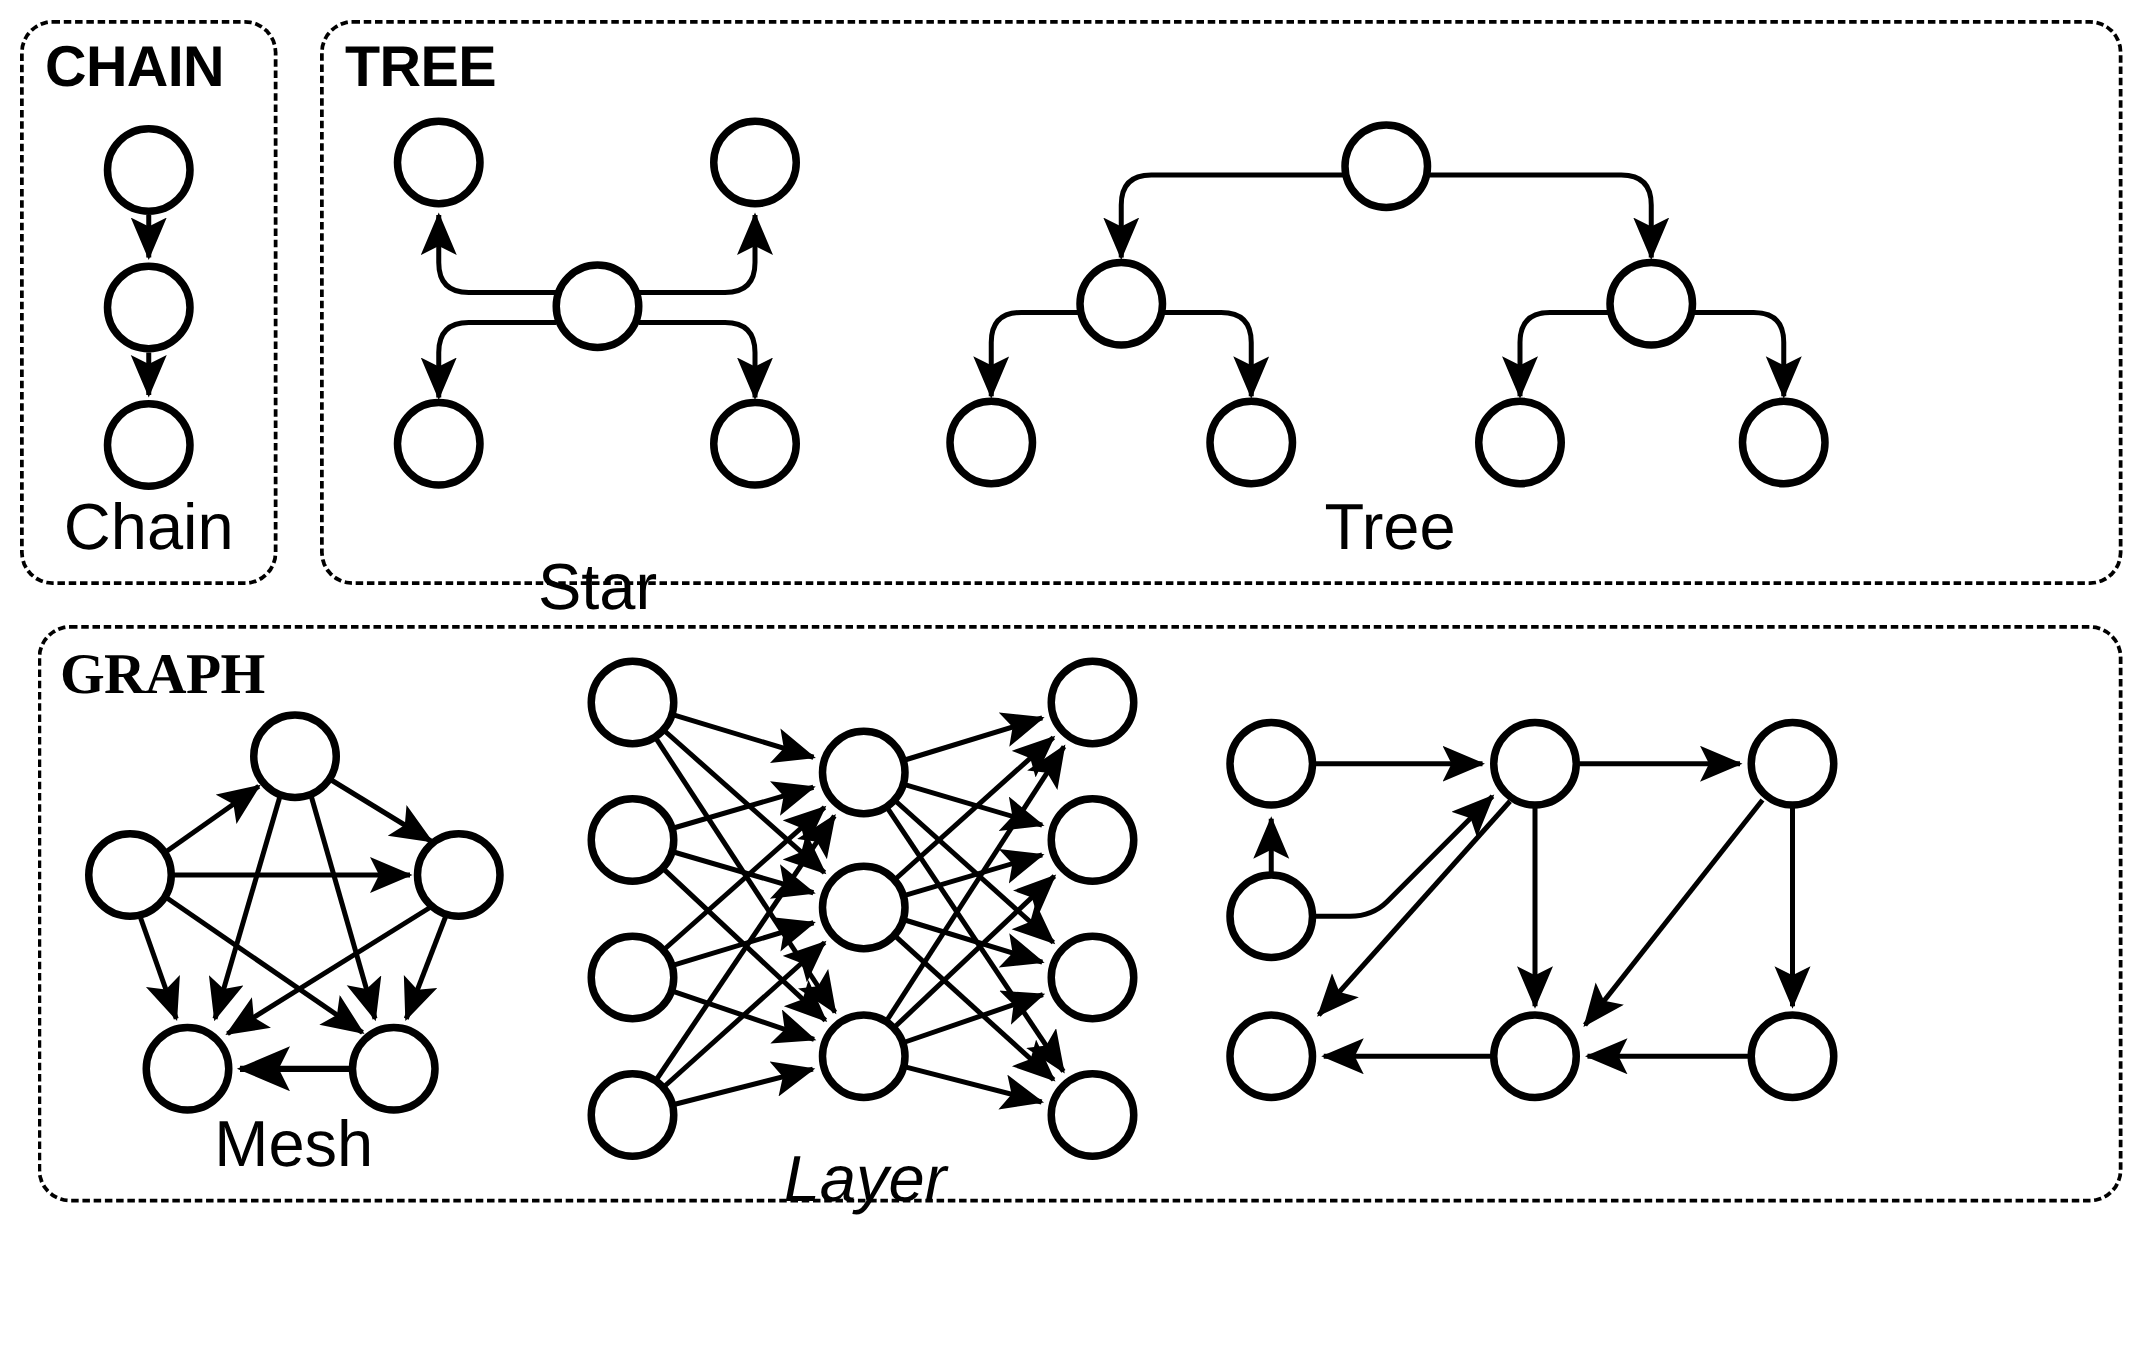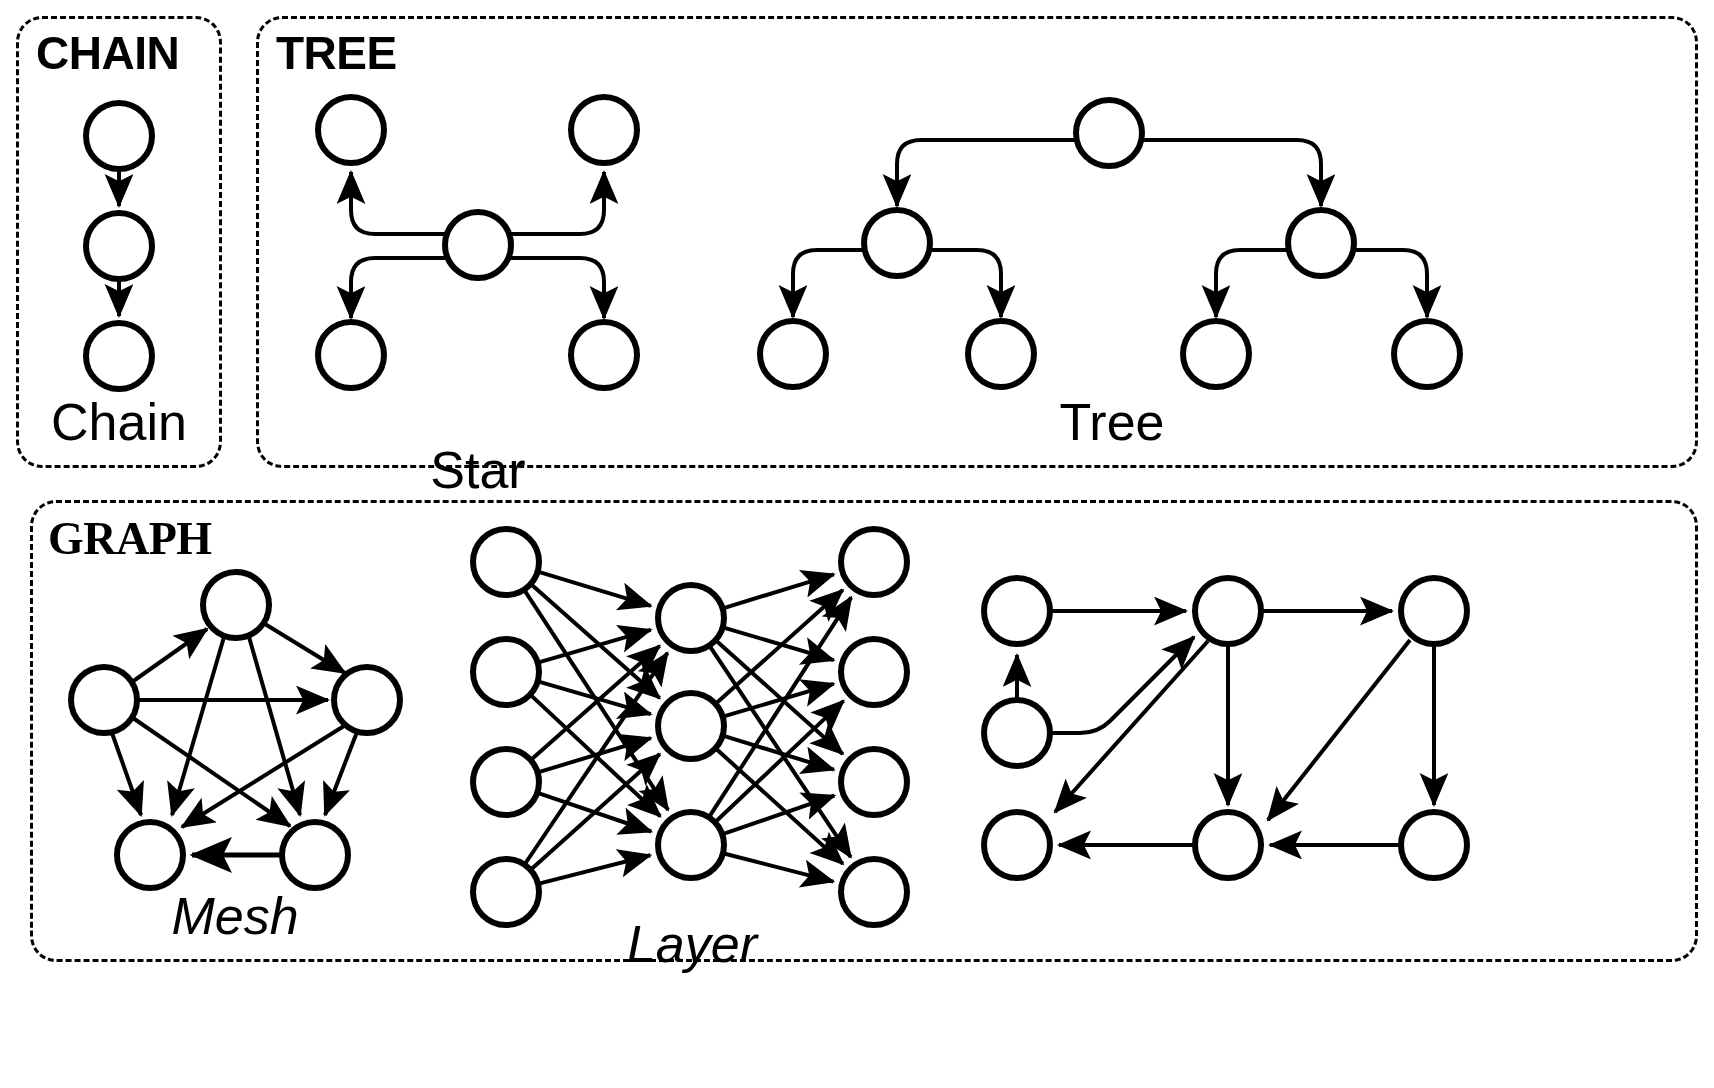--- a/index.html
+++ b/index.html
@@ -189,16 +189,16 @@
       <circle class="node" cx="1434" cy="611" r="33"></circle>
       <circle class="node" cx="1017" cy="845" r="33"></circle>
       <circle class="node" cx="1228" cy="845" r="33"></circle>
       <circle class="node" cx="1434" cy="845" r="33"></circle>
     </g>
   </svg>
 
   <div class="sub-label" style="left:0px;top:396px;width:238px;">Chain</div>
   <div class="sub-label" style="left:359px;top:396px;width:238px;margin-top:48px;">Star</div>
   <div class="sub-label" style="left:993px;top:396px;width:238px;">Tree</div>
-  <div class="sub-label" style="left:116px;top:890px;width:238px;font-style:italic;">Mesh</div>
+  <div class="sub-label" style="left:116px;top:890px;width:238px;">Mesh</div>
   <div class="sub-label" style="left:573px;top:918px;width:238px;font-style:italic;">Layer</div>
 
 </div>
 
 </body></html>

